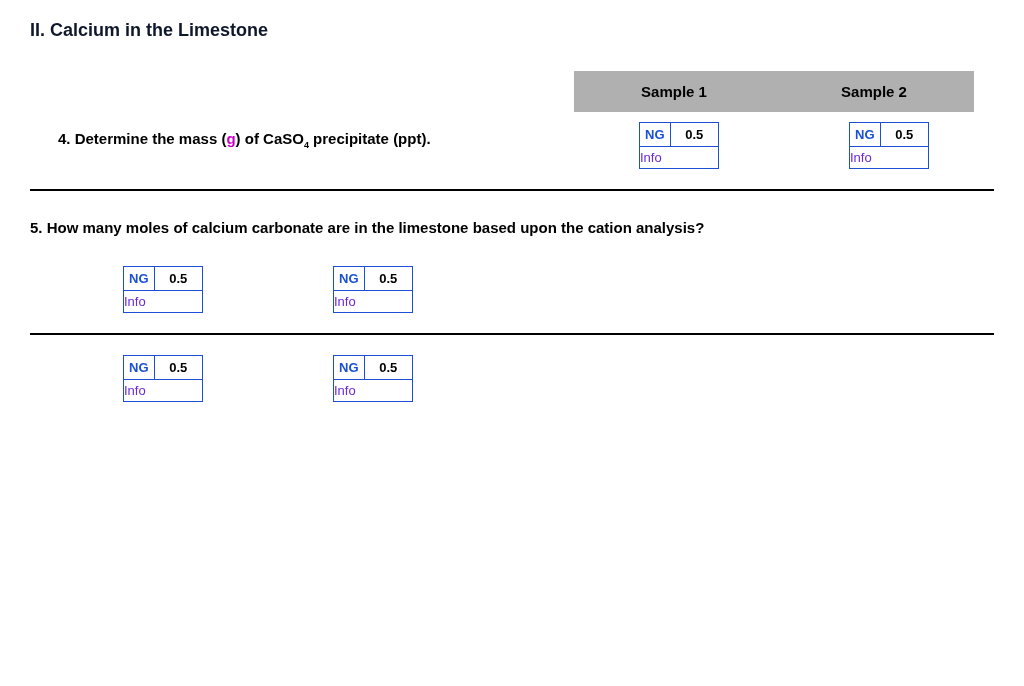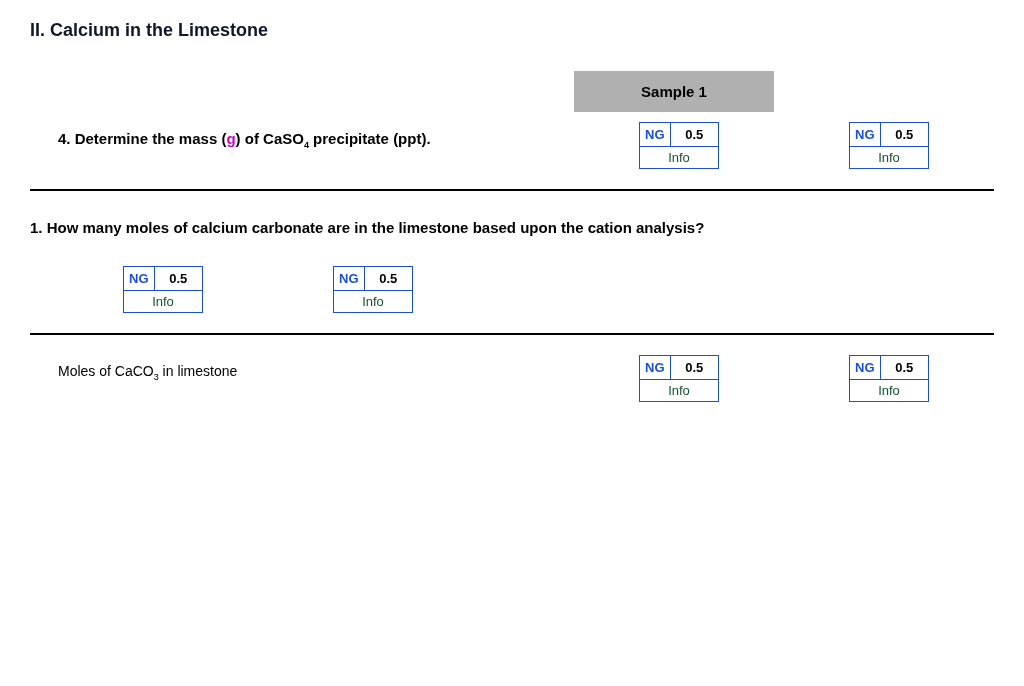--- a/index.html
+++ b/index.html
@@ -103,24 +103,23 @@
 
     .value-label {
       font-weight: bold;
       font-size: 13px;
       padding: 4px 6px;
       flex: 1;
       text-align: center;
     }
 
     .info-label {
-      color: #14532d;
+      color: #6d28d9;
       font-size: 13px;
       padding: 3px 0;
-      text-align: center;
       width: 100%;
     }
 
     .divider {
       border: none;
       border-top: 2px solid #000;
       margin: 20px 0;
     }
 
     sub {
@@ -137,20 +136,21 @@
     }
   </style>
 </head>
 <body>
 
 <div class="page-title">II. Calcium in the Limestone</div>
 
 <div class="header-row">
   <div class="header-cells">
     <div class="header-cell">Sample 1</div>
+    <div class="header-cell">Sample 2</div>
   </div>
 </div>
 
 <div class="section question-block">
   <div class="question-row">
     <div class="question-label">
       <strong>4. Determine the mass (<span style="color:#cc00cc;">g</span>) of CaSO<sub>4</sub> precipitate (ppt).</strong>
     </div>
     <div class="answer-cells">
 
@@ -170,21 +170,21 @@
         <div class="info-label">Info</div>
       </div>
     </div>
   </div>
 </div>
 
 <hr class="divider">
 
 <div class="section">
   <div class="question-label" style="margin-bottom: 30px;">
-    <strong>1. How many moles of calcium carbonate are in the limestone based upon the cation analysis?</strong>
+    <strong>5. How many moles of calcium carbonate are in the limestone based upon the cation analysis?</strong>
   </div>
 
   <div class="sub-section">
     <div class="question-row">
       <div class="answer-cells">
 
         <div class="answer-box">
           <div class="answer-box-top">
             <span class="ng-label">NG</span>
             <span class="value-label">0.5</span>
@@ -200,23 +200,20 @@
           <div class="info-label">Info</div>
         </div>
       </div>
     </div>
   </div>
 
   <hr class="divider">
 
   <div class="sub-section">
     <div class="question-row">
-      <div class="sub-label">
-        Moles of CaCO<sub>3</sub> in limestone
-      </div>
       <div class="answer-cells">
 
         <div class="answer-box">
           <div class="answer-box-top">
             <span class="ng-label">NG</span>
             <span class="value-label">0.5</span>
           </div>
           <div class="info-label">Info</div>
         </div>
 

